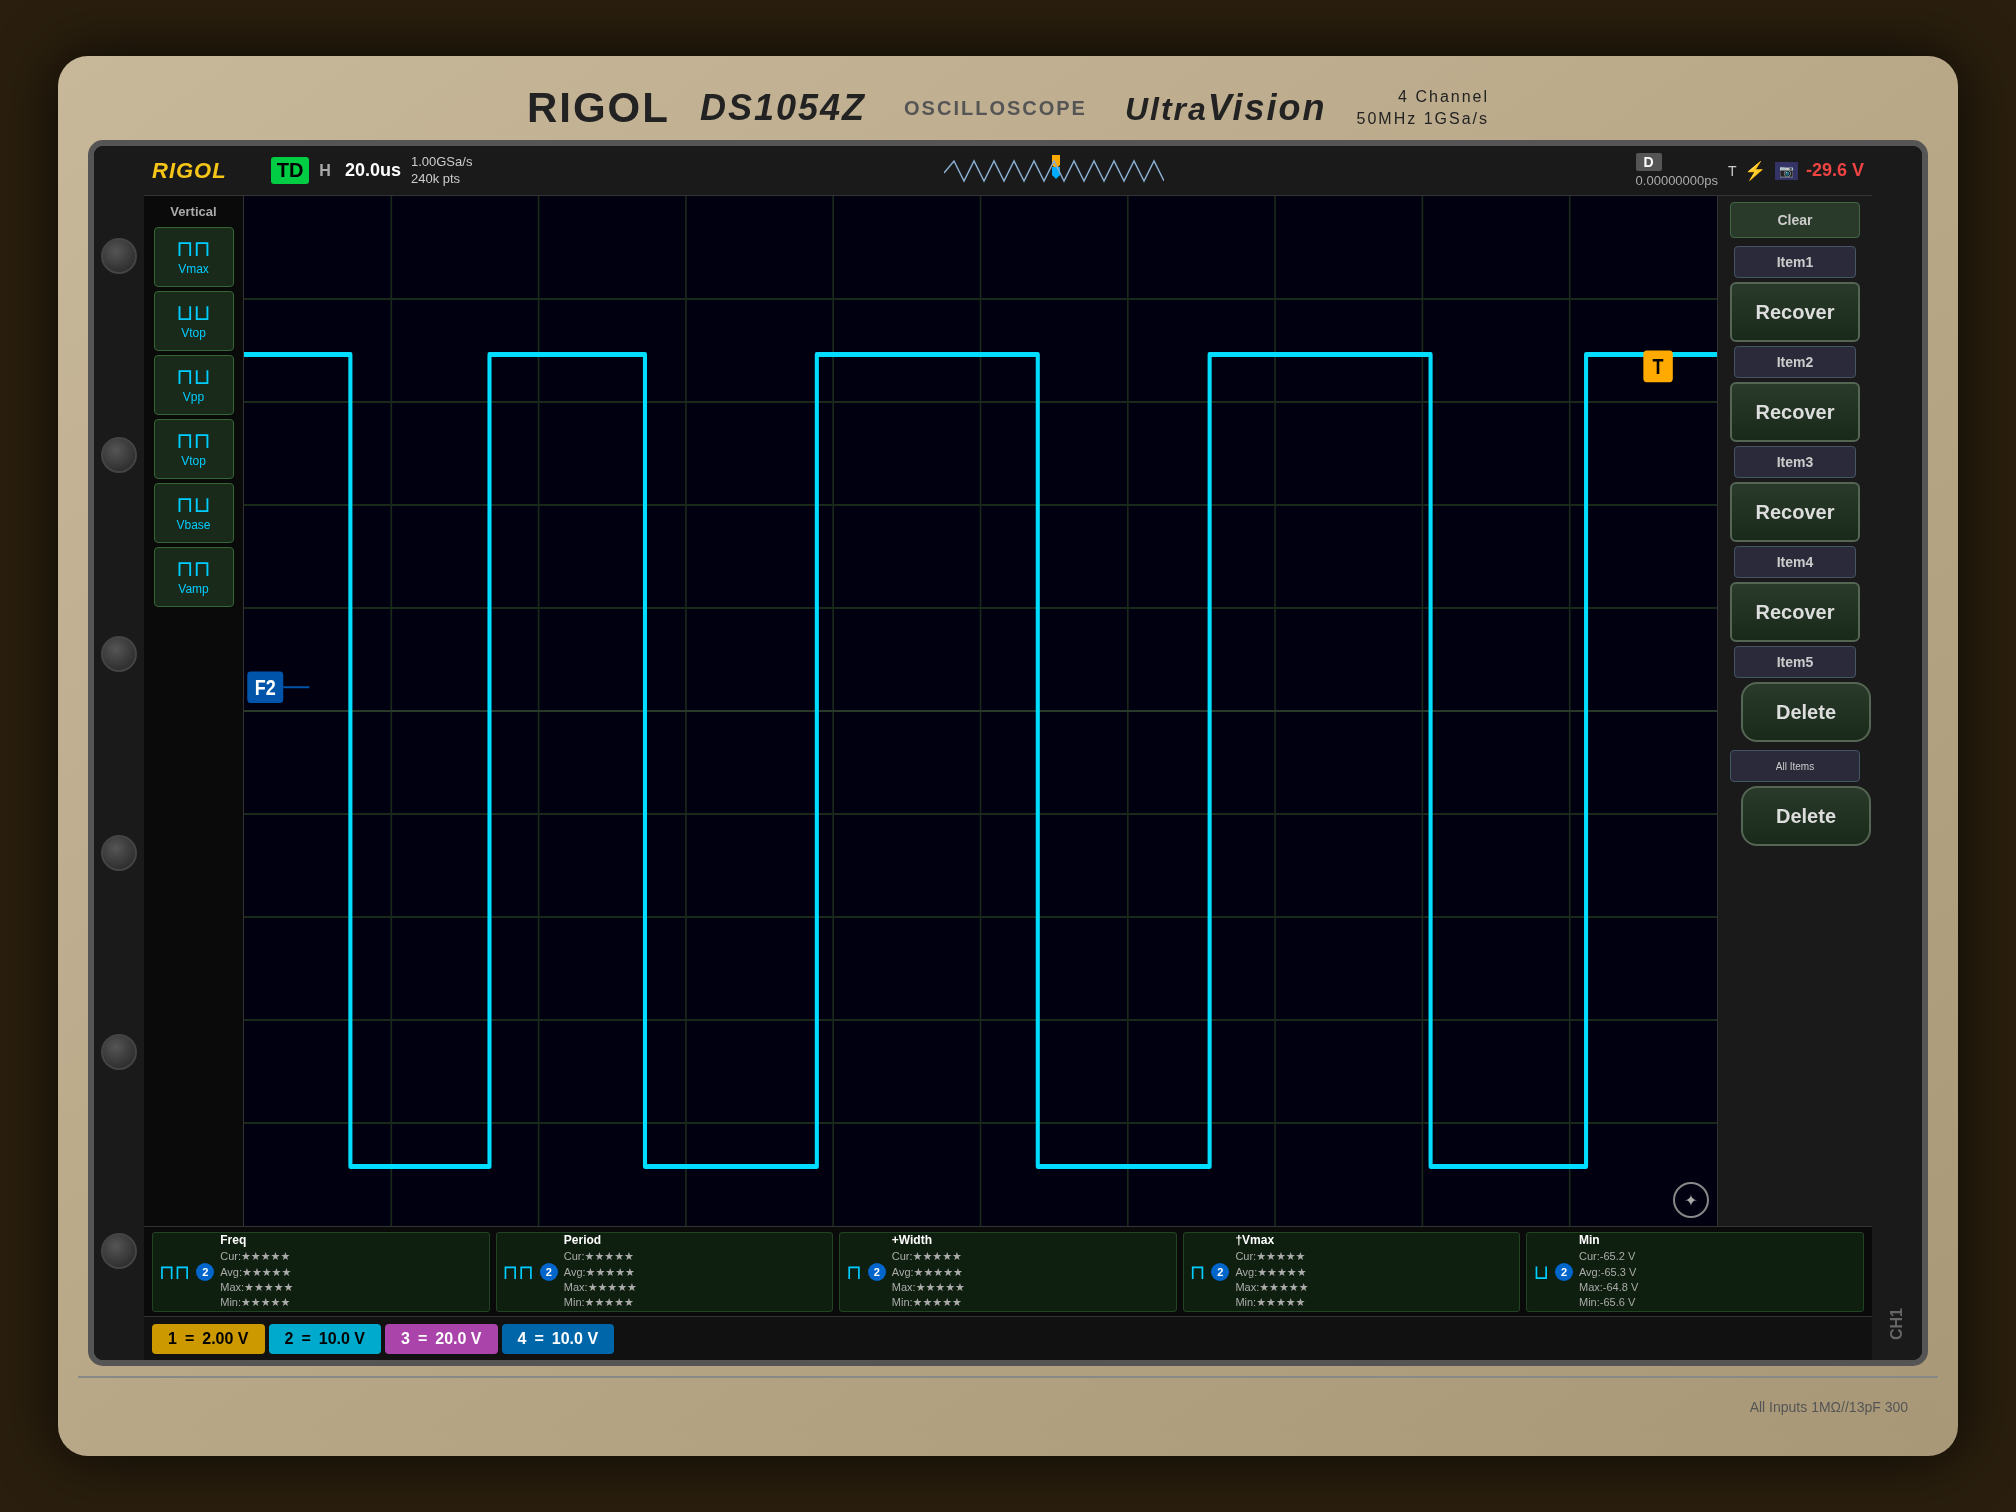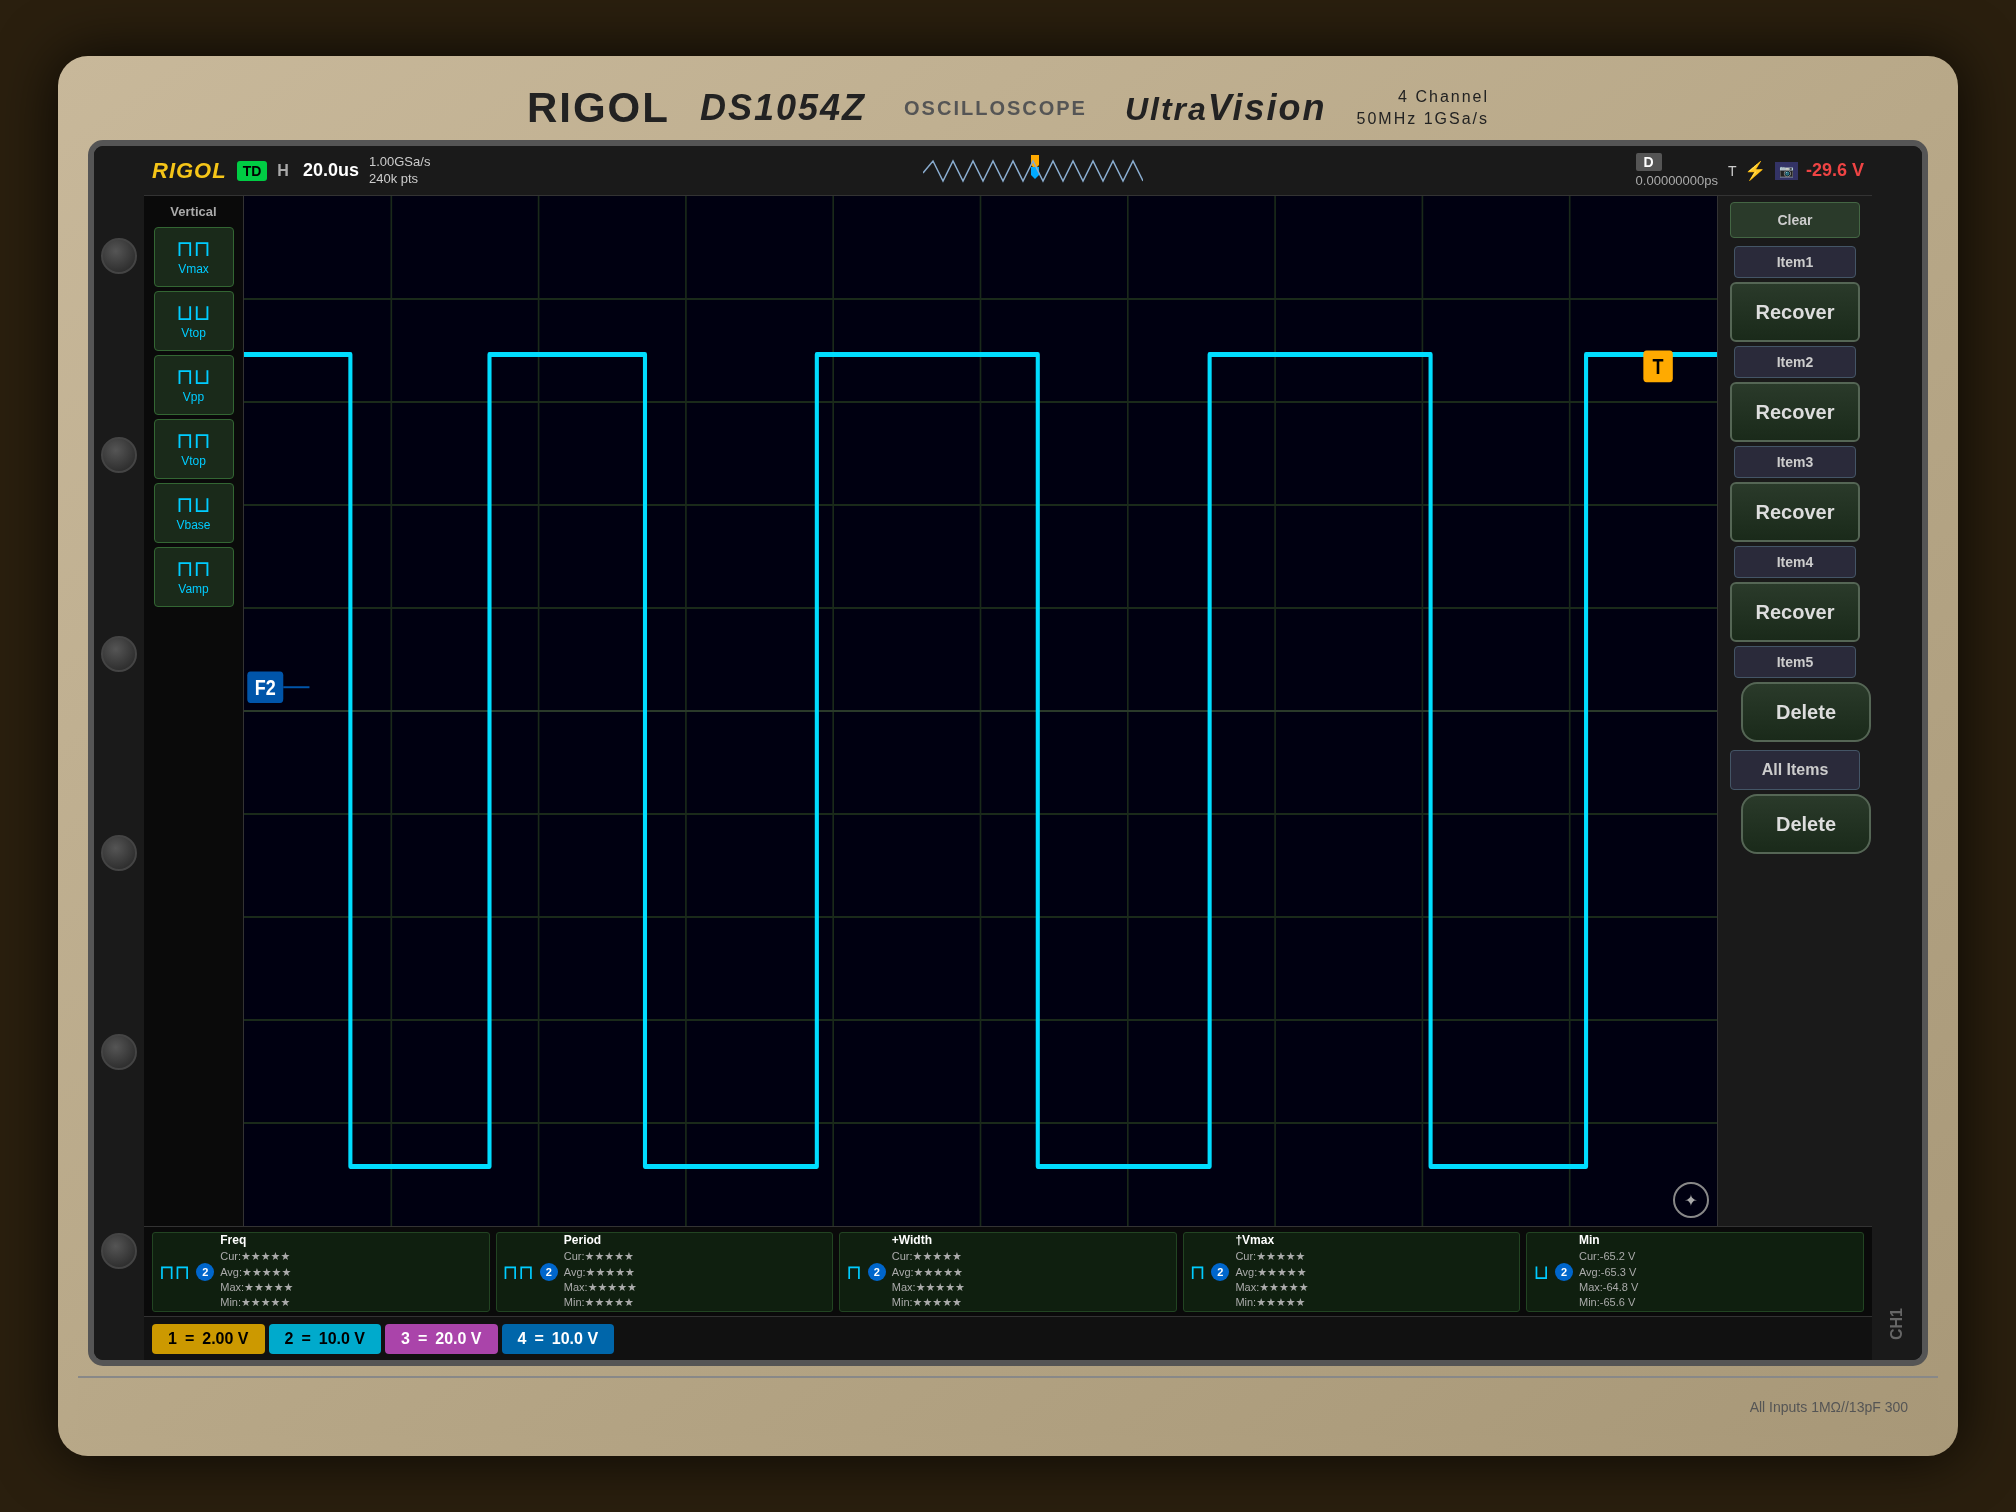--- a/index.html
+++ b/index.html
@@ -92,24 +92,25 @@
     .osc-logo {
       color: #f5c518;
       font-size: 22px;
       font-weight: 900;
       font-style: italic;
       letter-spacing: 1px;
     }
     .osc-badge {
       background: #00cc44;
       color: #000;
-      font-size: 14px;
+      font-size: 20px;
       font-weight: bold;
       padding: 2px 6px;
       border-radius: 3px;
+      margin-left: 34px;
     }
     .osc-topbar-mid {
       display: flex;
       flex-direction: column;
       font-size: 13px;
       color: #ccc;
       line-height: 1.3;
     }
     .osc-timescale {
       color: #fff;
@@ -272,27 +273,27 @@
       font-size: 20px;
       font-weight: bold;
       display: flex;
       align-items: center;
       justify-content: center;
       cursor: pointer;
       margin-left: 22px;
     }
     .all-items-label {
       width: 130px;
-      height: 40px;
+      height: 32px;
       background: #2a2a3a;
       border: 1px solid #445566;
       border-radius: 4px;
       color: #ccc;
-      font-size: 16px;
-      font-weight: bold;
+      font-size: 10px;
+      font-weight: normal;
       display: flex;
       align-items: center;
       justify-content: center;
       margin-top: 4px;
     }
 
     
     .measurements-bar {
       height: 90px;
       background: #0a0a0a;

